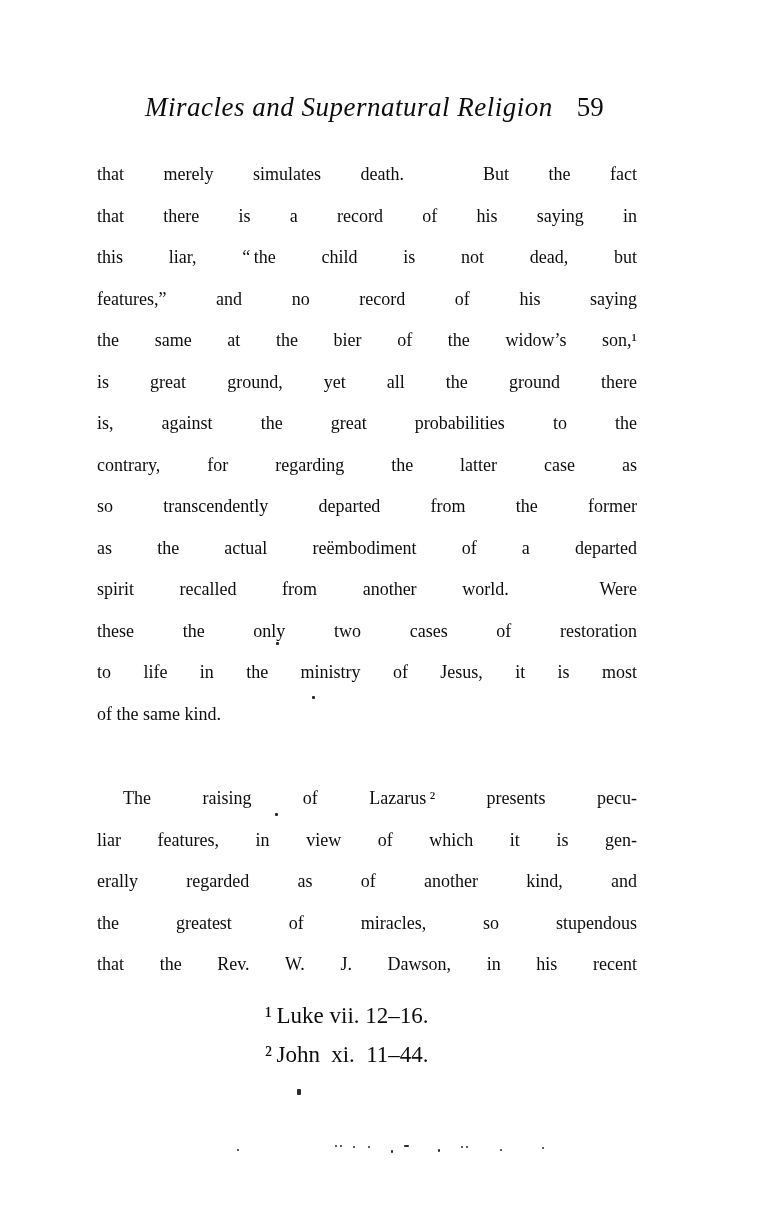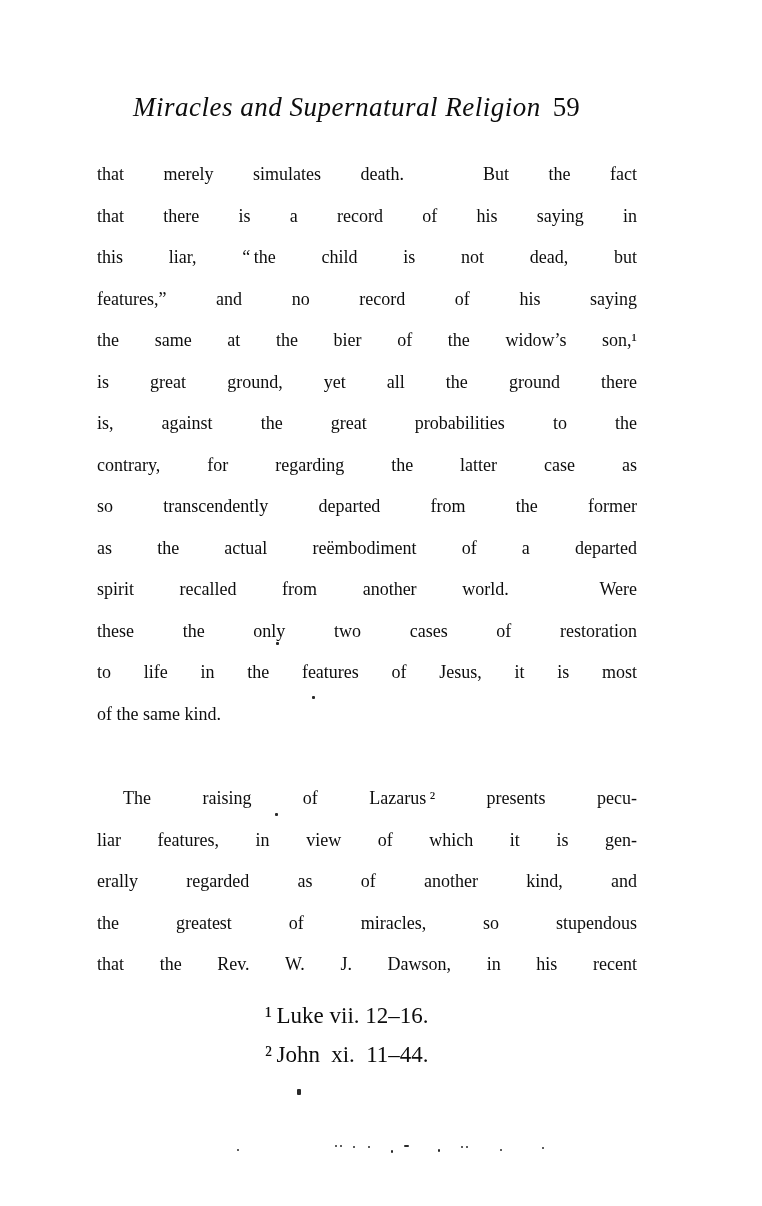--- a/index.html
+++ b/index.html
@@ -19,24 +19,25 @@
   .running-header {
     position: absolute;
     top: 92px;
     left: 133px;
     font-size: 27px;
     white-space: nowrap;
   }
   .running-header .title {
     font-style: italic;
     letter-spacing: 0.5px;
+    margin-left: 12px;
   }
   .running-header .pagenum {
     font-style: normal;
-    margin-left: 12px;
+    margin-left: 24px;
     text-align: center;
   }
   .body-block {
     position: absolute;
     top: 154px;
     left: 97px;
     width: 540px;
     font-size: 18px;
     line-height: 41.5px;
   }
@@ -84,21 +85,21 @@
         <div class="line">this liar, “ the child is not dead, but</div>
         <div class="line">features,” and no record of his saying</div>
         <div class="line">the same at the bier of the widow’s son,¹</div>
         <div class="line">is great ground, yet all the ground there</div>
         <div class="line">is, against the great probabilities to the</div>
         <div class="line">contrary, for regarding the latter case as</div>
         <div class="line">so transcendently departed from the former</div>
         <div class="line">as the actual reëmbodiment of a departed</div>
         <div class="line">spirit recalled from another world.&nbsp; Were</div>
         <div class="line">these the only two cases of restoration</div>
-        <div class="line">to life in the features of Jesus, it is most</div>
+        <div class="line">to life in the ministry of Jesus, it is most</div>
         <div class="line">of the same kind.</div>
       </div>
     <div class="para para-2">
         <div class="line">The raising of Lazarus ² presents pecu-</div>
         <div class="line">liar features, in view of which it is gen-</div>
         <div class="line">erally regarded as of another kind, and</div>
         <div class="line">the greatest of miracles, so stupendous</div>
         <div class="line">that the Rev. W. J. Dawson, in his recent</div>
       </div>
   </div>

